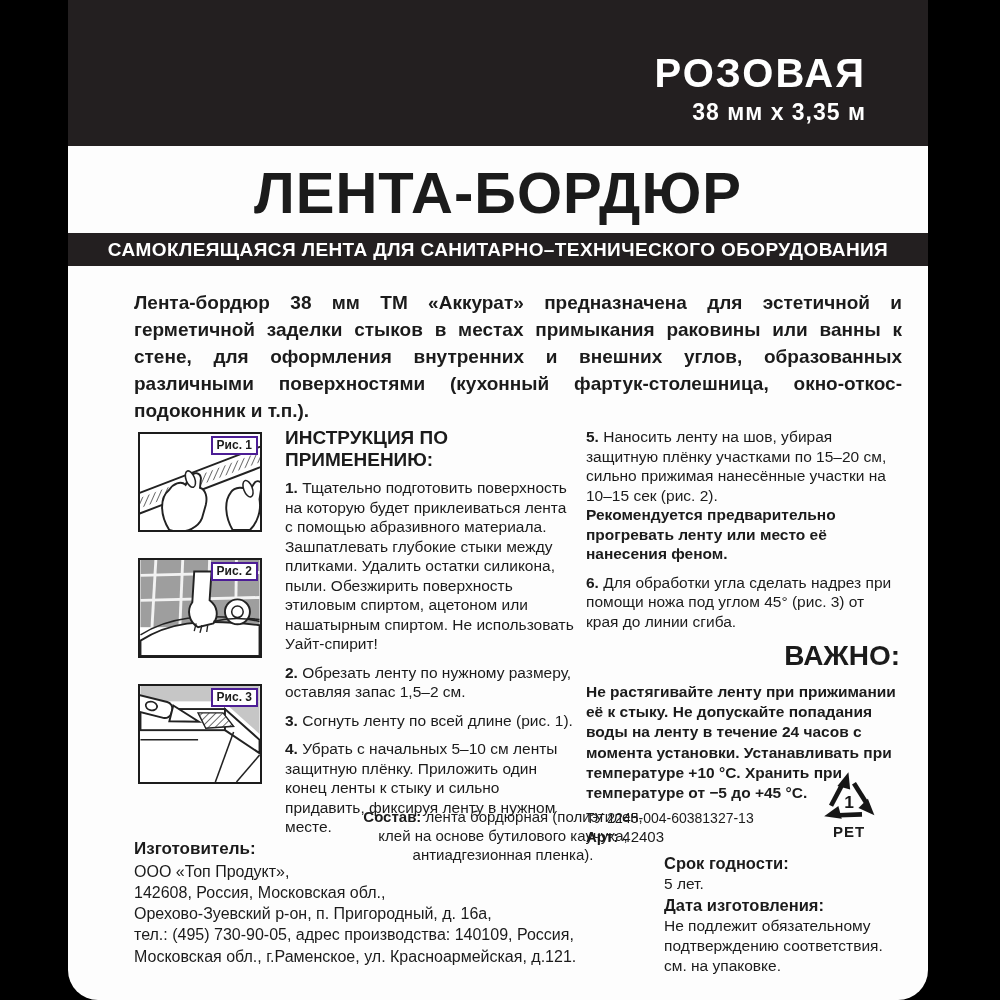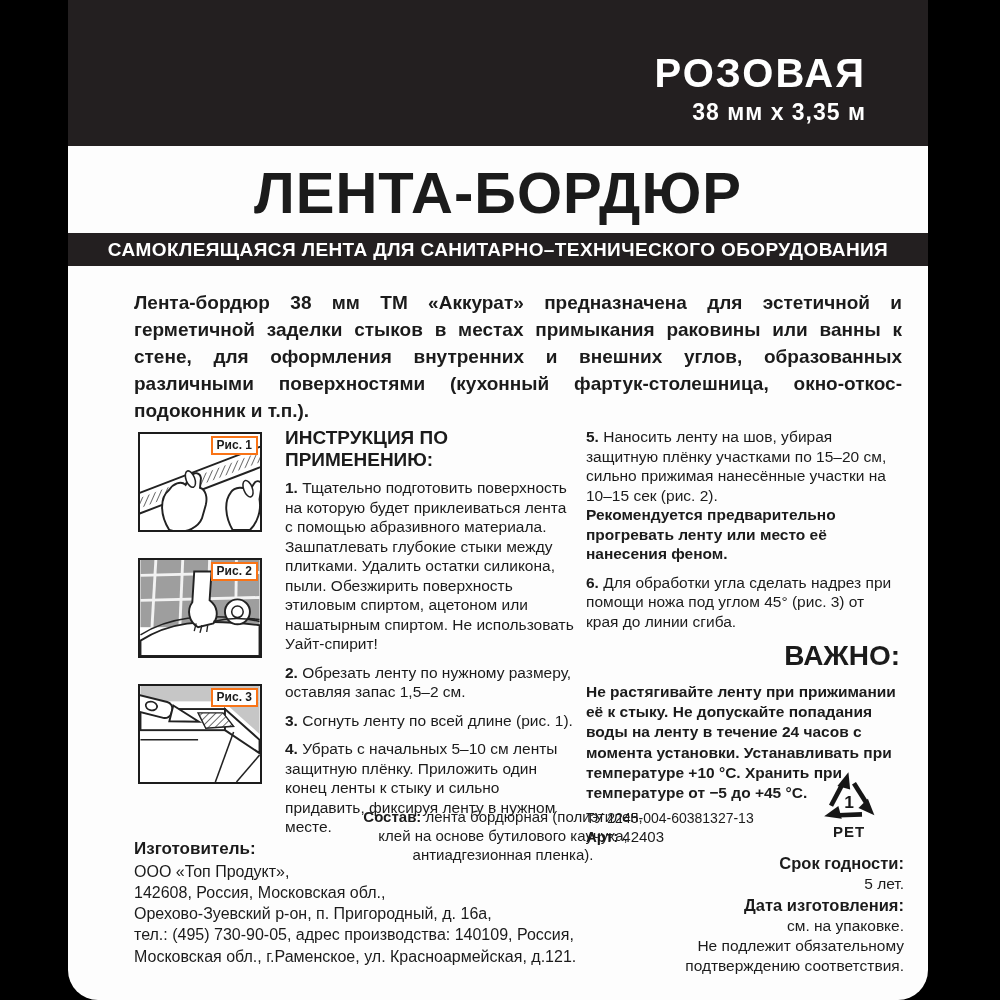--- a/index.html
+++ b/index.html
@@ -22,21 +22,21 @@
                   font-weight:bold; font-size:19px; letter-spacing:0.4px; }
 
   .intro { position:absolute; top:290px; left:66px; width:768px; margin:0;
            font-size:19px; font-weight:bold; line-height:1.42; text-align:justify; }
 
   
   .figures { position:absolute; left:70px; top:432px; width:124px; }
   .fig { position:relative; width:124px; height:100px; border:2px solid #1c1c1c; box-sizing:border-box;
          margin-bottom:26px; background:#fff; }
   .fig svg { display:block; width:100%; height:100%; }
-  .fig-label { position:absolute; top:2px; right:2px; border:2px solid #f97316; background:#fff;
+  .fig-label { position:absolute; top:2px; right:2px; border:2px solid #4c1d95; background:#fff;
                font-size:12px; font-weight:bold; padding:0 4px; line-height:15px; }
 
   
   .col-mid   { position:absolute; left:217px; top:427px; width:293px; }
   .col-right { position:absolute; left:518px; top:427px; width:314px; }
   .col-heading { font-size:19px; font-weight:bold; margin:0 0 7px 0; }
   .step { font-size:15.5px; line-height:1.26; margin:0 0 9px 0; }
   .bold-note { display:block; font-weight:bold; }
   .important-heading { font-size:28px; font-weight:bold; margin:4px 0 10px 0;text-align:right; }
   .important-text { font-size:15.5px; line-height:1.3; margin:0;font-weight:bold; }
@@ -44,21 +44,21 @@
   .art-line { font-size:15px; margin-top:2px; }
 
   
   .composition { position:absolute; left:285px; top:792px; width:300px; text-align:center;
                  font-size:15px; line-height:1.27; }
   .manufacturer { position:absolute; left:66px; top:838px; font-size:16px; line-height:1.33; }
   .manufacturer-heading { font-weight:bold; font-size:17px; }
   .pet-block { position:absolute; left:750px; top:770px; width:62px; text-align:center; }
   .pet-block svg { width:58px; height:53px; display:block; margin:0 auto; }
   .pet-text { font-weight:bold; font-size:15px; margin-top:0; letter-spacing:1px; }
-  .bottom-right { position:absolute; right:24px; top:853px; width:240px; text-align:right;
+  .bottom-right { position:absolute; right:24px; top:853px; width:240px; 
                   font-size:15.5px; line-height:1.3; }
   .br-label { font-weight:bold; font-size:16.5px; }
 </style>
 </head>
 <body>
 
 <div class="page">
 
   <div class="label-sheet">
 
@@ -191,18 +191,18 @@
         <use href="#arm" transform="rotate(240 50 53)"></use>
         <text x="50" y="64" text-anchor="middle" font-size="30" font-weight="bold" fill="#161616" font-family="Liberation Sans, sans-serif">1</text>
       </svg>
       <div class="pet-text">PET</div>
     </div>
 
     <div class="bottom-right">
       <div class="br-label">Срок годности:</div>
       <div>5 лет.</div>
       <div class="br-label">Дата изготовления:</div>
+      <div>Не подлежит обязательному подтверждению соответствия.</div>
       <div>см. на упаковке.</div>
-      <div>Не подлежит обязательному подтверждению соответствия.</div>
     </div>
 
   </div>
 </div>
 
 </body></html>

